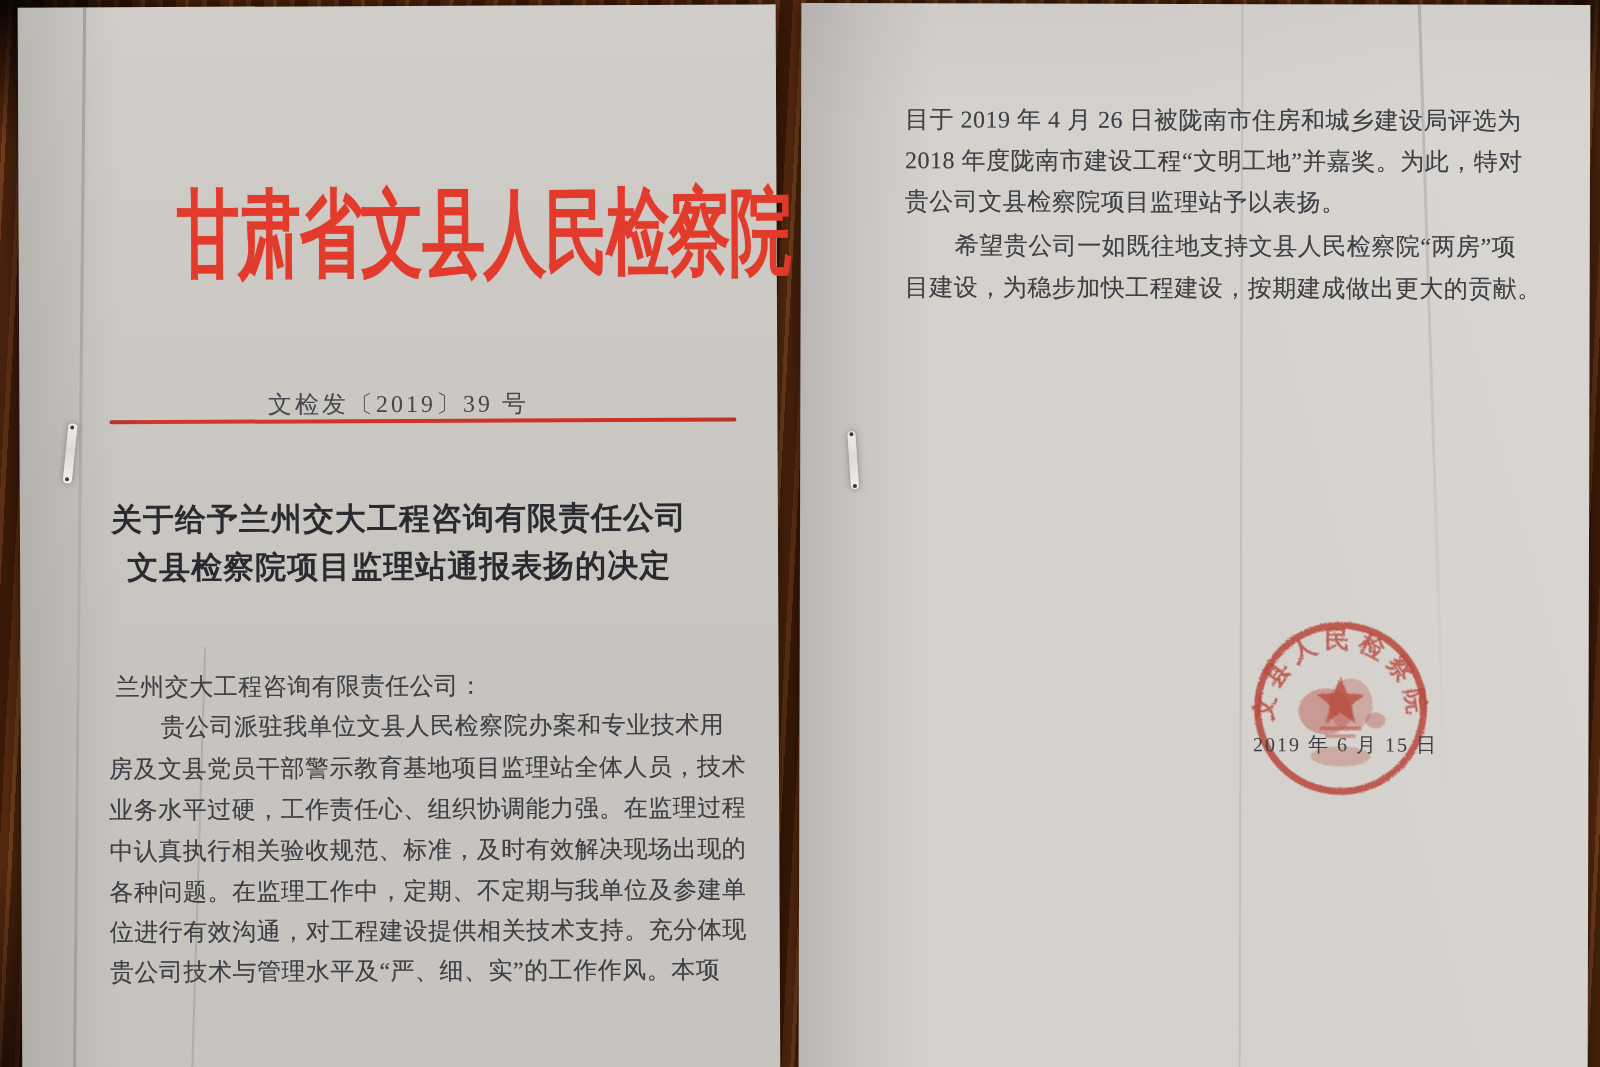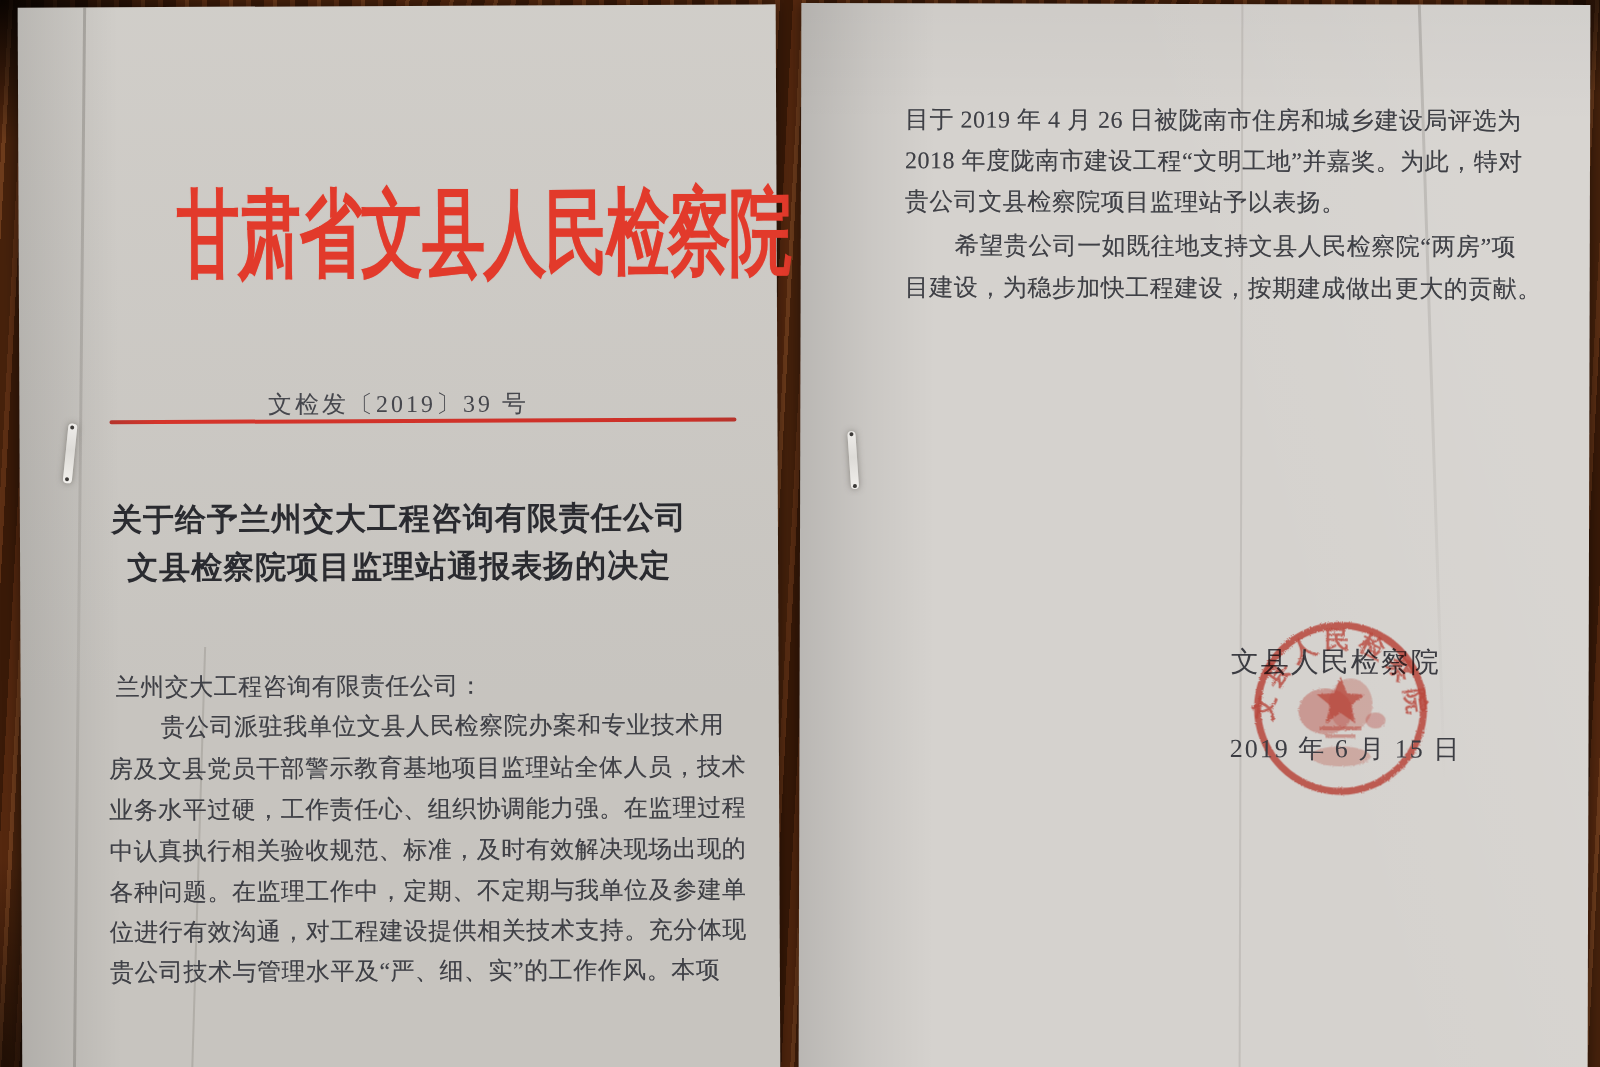--- a/index.html
+++ b/index.html
@@ -90,21 +90,21 @@
 
   
   .rl{left:104px;}
   .rindent{padding-left:50px;}
   .signature{
     position:absolute;left:386px;top:639px;width:300px;text-align:center;
     font-size:28px;color:#3c3d43;letter-spacing:2px;white-space:nowrap;z-index:4;
   }
   .date{
     position:absolute;left:396px;top:727px;width:300px;text-align:center;
-    font-size:26px;color:#3c3d43;letter-spacing:2px;white-space:nowrap;z-index:6;
+    font-size:20px;color:#3c3d43;letter-spacing:2px;white-space:nowrap;z-index:6;
   }
   .seal{
     position:absolute;left:448px;top:612px;width:186px;height:186px;
     z-index:5;mix-blend-mode:multiply;opacity:.92;
   }
 </style>
 </head>
 <body>
 
 <div id="photo">
@@ -147,21 +147,20 @@
         <i style="top:1px;"></i>
         <i style="bottom:1px;"></i>
       </div>
 
     <div class="body-line rl" style="top:100px;">目于 2019 年 4 月 26 日被陇南市住房和城乡建设局评选为</div>
     <div class="body-line rl" style="top:141px;">2018 年度陇南市建设工程“文明工地”并嘉奖。为此，特对</div>
     <div class="body-line rl" style="top:182px;">贵公司文县检察院项目监理站予以表扬。</div>
     <div class="body-line rl rindent" style="top:226px;">希望贵公司一如既往地支持文县人民检察院“两房”项</div>
     <div class="body-line rl" style="top:268px;">目建设，为稳步加快工程建设，按期建成做出更大的贡献。</div>
 
-    <div class="signature">文县人民检察院</div>
     <div class="date">2019 年 6 月 15 日</div>
 
     <svg class="seal" viewBox="0 0 186 186">
       <defs>
         <filter id="rough" x="-20%" y="-20%" width="140%" height="140%">
           <feTurbulence type="fractalNoise" baseFrequency="0.9" numOctaves="2" result="n"></feTurbulence>
           <feDisplacementMap in="SourceGraphic" in2="n" scale="3"></feDisplacementMap>
         </filter>
         <path id="sealArc" d="M 27 116 A 68 68 0 1 1 159 116" fill="none"></path>
       </defs>

